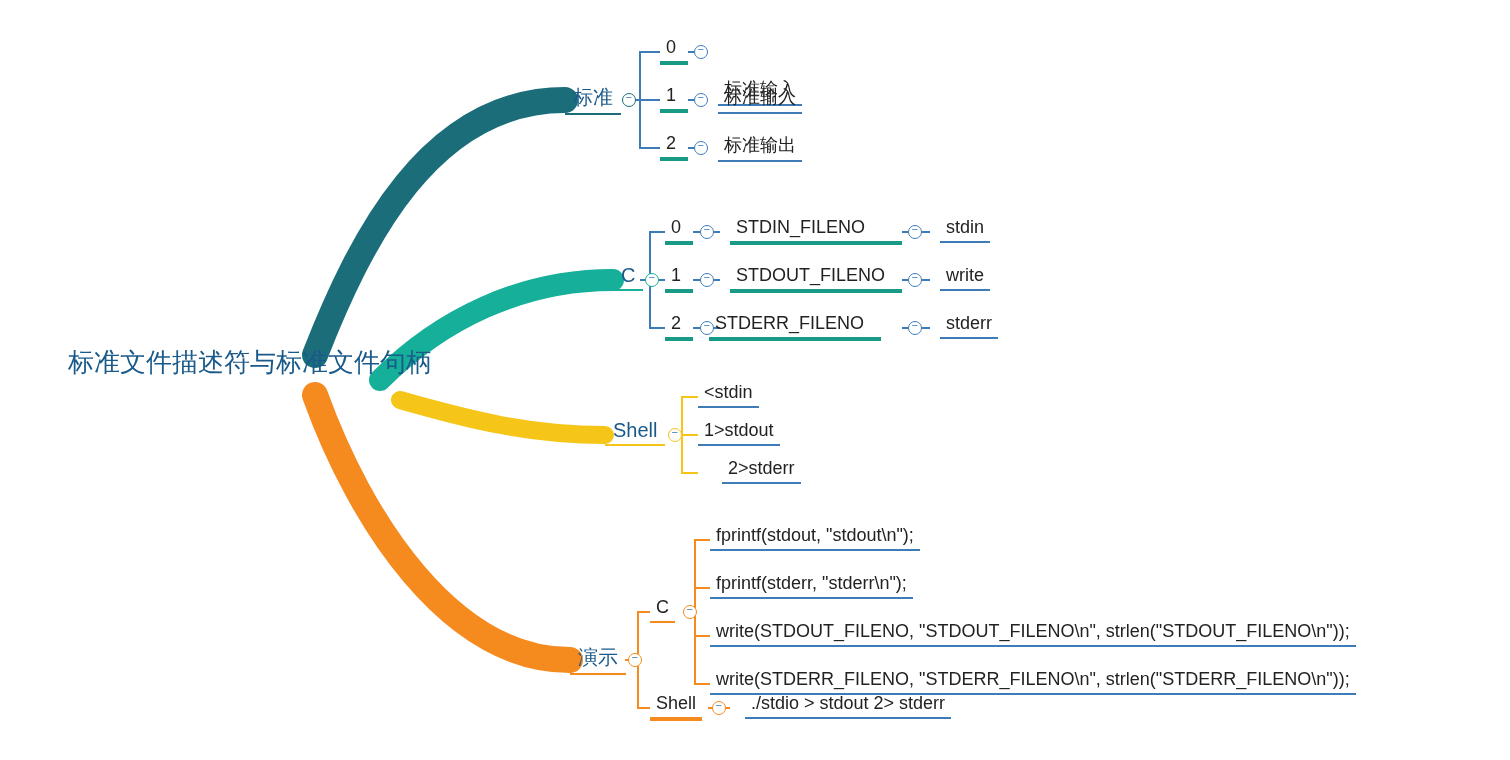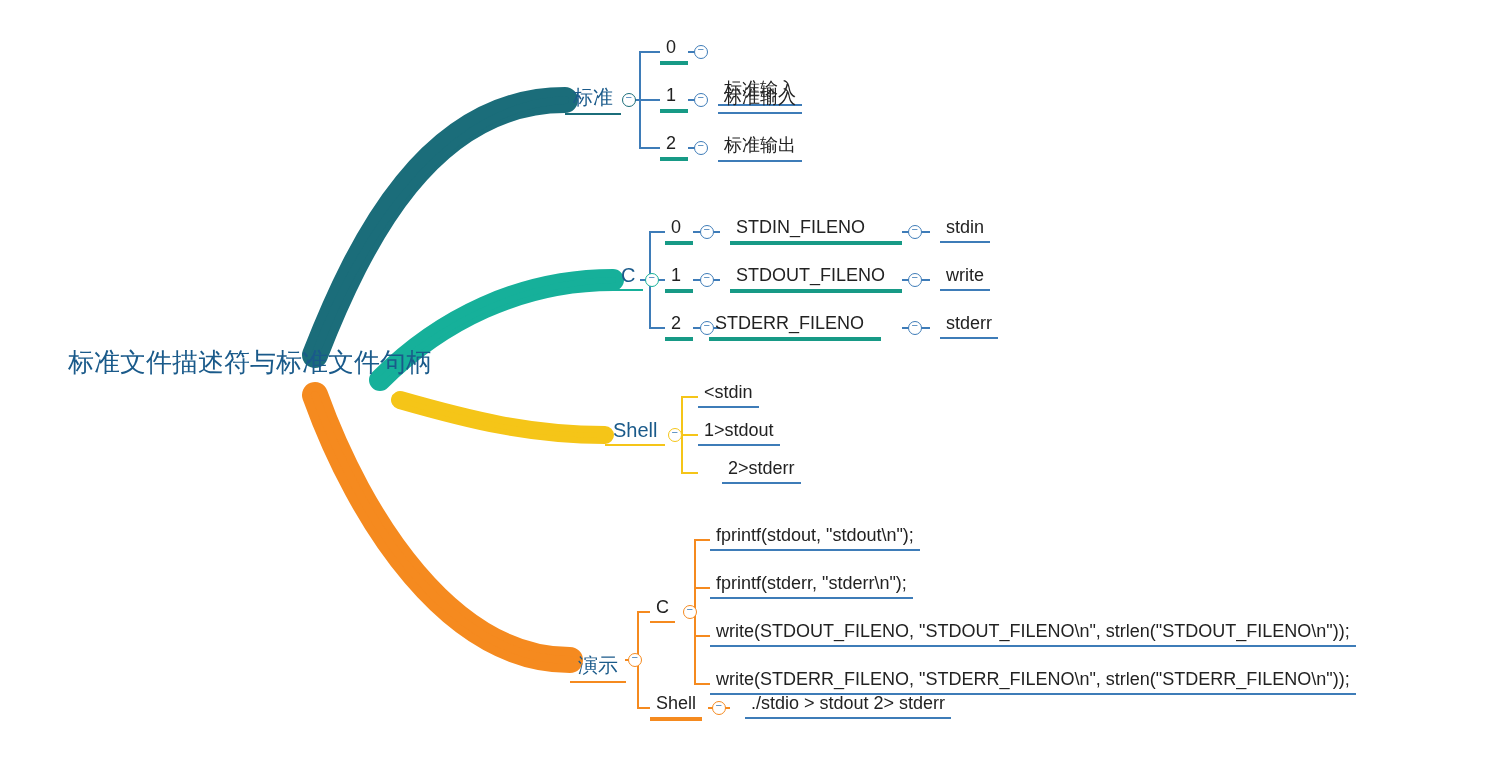--- a/index.html
+++ b/index.html
@@ -136,21 +136,21 @@
 <span class="collapse-icon" style="left:908px; top:321px;"></span>
 <div class="leaf" style="left:940px; top:310px;">stderr</div>
 
 <div class="node" style="left:605px; top:415px; border-bottom-color:#f5c518;">Shell</div>
 <span class="collapse-icon" style="left:668px; top:428px; border-color:#f5c518;"></span>
 
 <div class="leaf" style="left:698px; top:379px;">&lt;stdin</div>
 <div class="leaf" style="left:698px; top:417px;">1&gt;stdout</div>
 <div class="leaf" style="left:722px; top:455px;">2&gt;stderr</div>
 
-<div class="node" style="left:570px; top:640px; border-bottom-color:#f58a1f;margin-top:8px;">演示</div>
+<div class="node" style="left:570px; top:640px; border-bottom-color:#f58a1f;">演示</div>
 <span class="collapse-icon" style="left:628px; top:653px; border-color:#f58a1f;"></span>
 
 <div class="leaf" style="left:650px; top:594px; border-bottom-color:#f58a1f;">C</div>
 <span class="collapse-icon" style="left:683px; top:605px; border-color:#f58a1f;"></span>
 
 <div class="leaf" style="left:710px; top:522px;">fprintf(stdout, "stdout\n");</div>
 <div class="leaf" style="left:710px; top:570px;">fprintf(stderr, "stderr\n");</div>
 <div class="leaf" style="left:710px; top:618px;">write(STDOUT_FILENO, "STDOUT_FILENO\n", strlen("STDOUT_FILENO\n"));</div>
 <div class="leaf" style="left:710px; top:666px;">write(STDERR_FILENO, "STDERR_FILENO\n", strlen("STDERR_FILENO\n"));</div>
 

